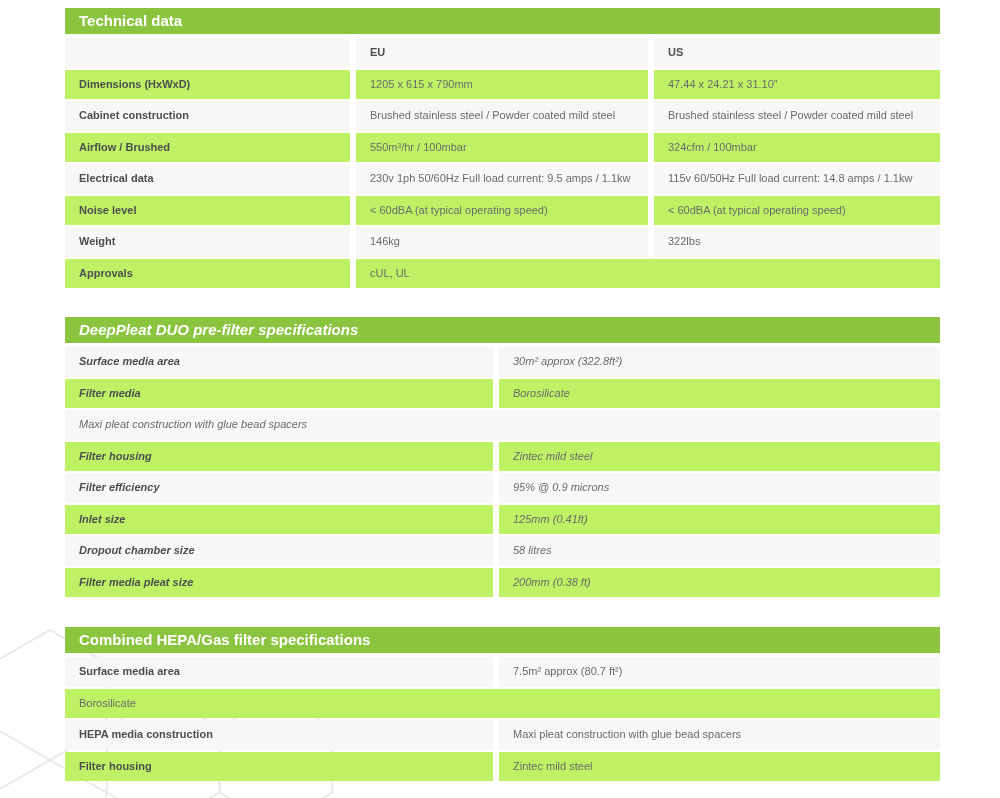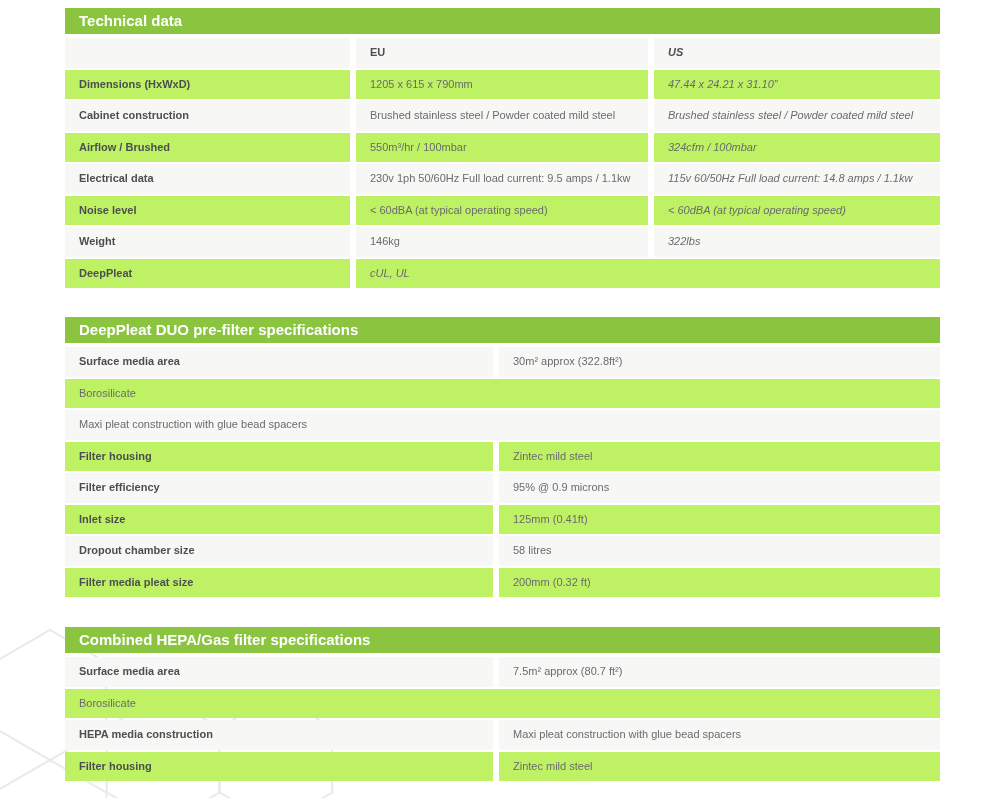--- a/index.html
+++ b/index.html
@@ -13,21 +13,21 @@
     position: absolute; left: 0; top: 598px;
     width: 340px; height: 200px;
     z-index: 0; pointer-events: none;
   }
   .content {
     position: relative; z-index: 1;
     padding: 8px 60px 0 65px;
     width: 1000px;
   }
   .spec-table { width: 875px; }
-  .sec2 { margin-top: 29px; }
+  .sec2 { margin-top: 29px; font-style: italic; }
   .sec3 { margin-top: 30px; }
   .bar {
     background: #8bc53f;
     color: #ffffff;
     font-weight: 700;
     font-size: 15px;
     line-height: 18px;
     padding: 4px 14px;
     margin-bottom: 4px;
   }
@@ -40,21 +40,21 @@
   }
   .cell.label, .cell.colhead {
     font-weight: 700;
     color: #4d4e50;
   }
   .row.light .cell { background: #f7f7f6; }
   .row.dark  .cell { background: #bef264; }
   
   .t3 .c1 { width: 285px; flex: 0 0 285px; }
   .t3 .c2 { width: 292px; flex: 0 0 292px; }
-  .t3 .c3 { flex: 1; font-style: italic; }
+  .t3 .c3 { flex: 1; }
   
   .t2 .c1 { width: 428px; flex: 0 0 428px; }
   .t2 .c2 { flex: 1; }
 </style>
 </head>
 <body>
 
 <svg class="hex-bg" viewBox="0 0 340 200">
   <g fill="none" stroke="#e9e9e9" stroke-width="2">
     <polygon points="50,32 106.3,64.5 106.3,129.5 50,162 -6.3,129.5 -6.3,64.5"></polygon>
@@ -106,34 +106,35 @@
       <div class="cell c3">&lt; 60dBA (at typical operating speed)</div>
     </div>
 
     <div class="row light">
       <div class="cell c1 label">Weight</div>
       <div class="cell c2">146kg</div>
       <div class="cell c3">322lbs</div>
     </div>
 
     <div class="row dark">
-      <div class="cell c1 label">DeepPleat</div>
+      <div class="cell c1 label">Approvals</div>
       <div class="cell c3">cUL, UL</div>
     </div>
   </section>
 
   <section class="spec-table t2 sec2">
     <div class="bar">DeepPleat DUO pre-filter specifications</div>
 
     <div class="row light">
       <div class="cell c1 label">Surface media area</div>
       <div class="cell c2">30m² approx (322.8ft²)</div>
     </div>
 
     <div class="row dark">
+      <div class="cell c1 label">Filter media</div>
       <div class="cell c2">Borosilicate</div>
     </div>
 
     <div class="row light">
       <div class="cell c2">Maxi pleat construction with glue bead spacers</div>
     </div>
 
     <div class="row dark">
       <div class="cell c1 label">Filter housing</div>
       <div class="cell c2">Zintec mild steel</div>
@@ -149,21 +150,21 @@
       <div class="cell c2">125mm (0.41ft)</div>
     </div>
 
     <div class="row light">
       <div class="cell c1 label">Dropout chamber size</div>
       <div class="cell c2">58 litres</div>
     </div>
 
     <div class="row dark">
       <div class="cell c1 label">Filter media pleat size</div>
-      <div class="cell c2">200mm (0.32 ft)</div>
+      <div class="cell c2">200mm (0.38 ft)</div>
     </div>
   </section>
 
   <section class="spec-table t2 sec3">
     <div class="bar">Combined HEPA/Gas filter specifications</div>
 
     <div class="row light">
       <div class="cell c1 label">Surface media area</div>
       <div class="cell c2">7.5m² approx (80.7 ft²)</div>
     </div>

